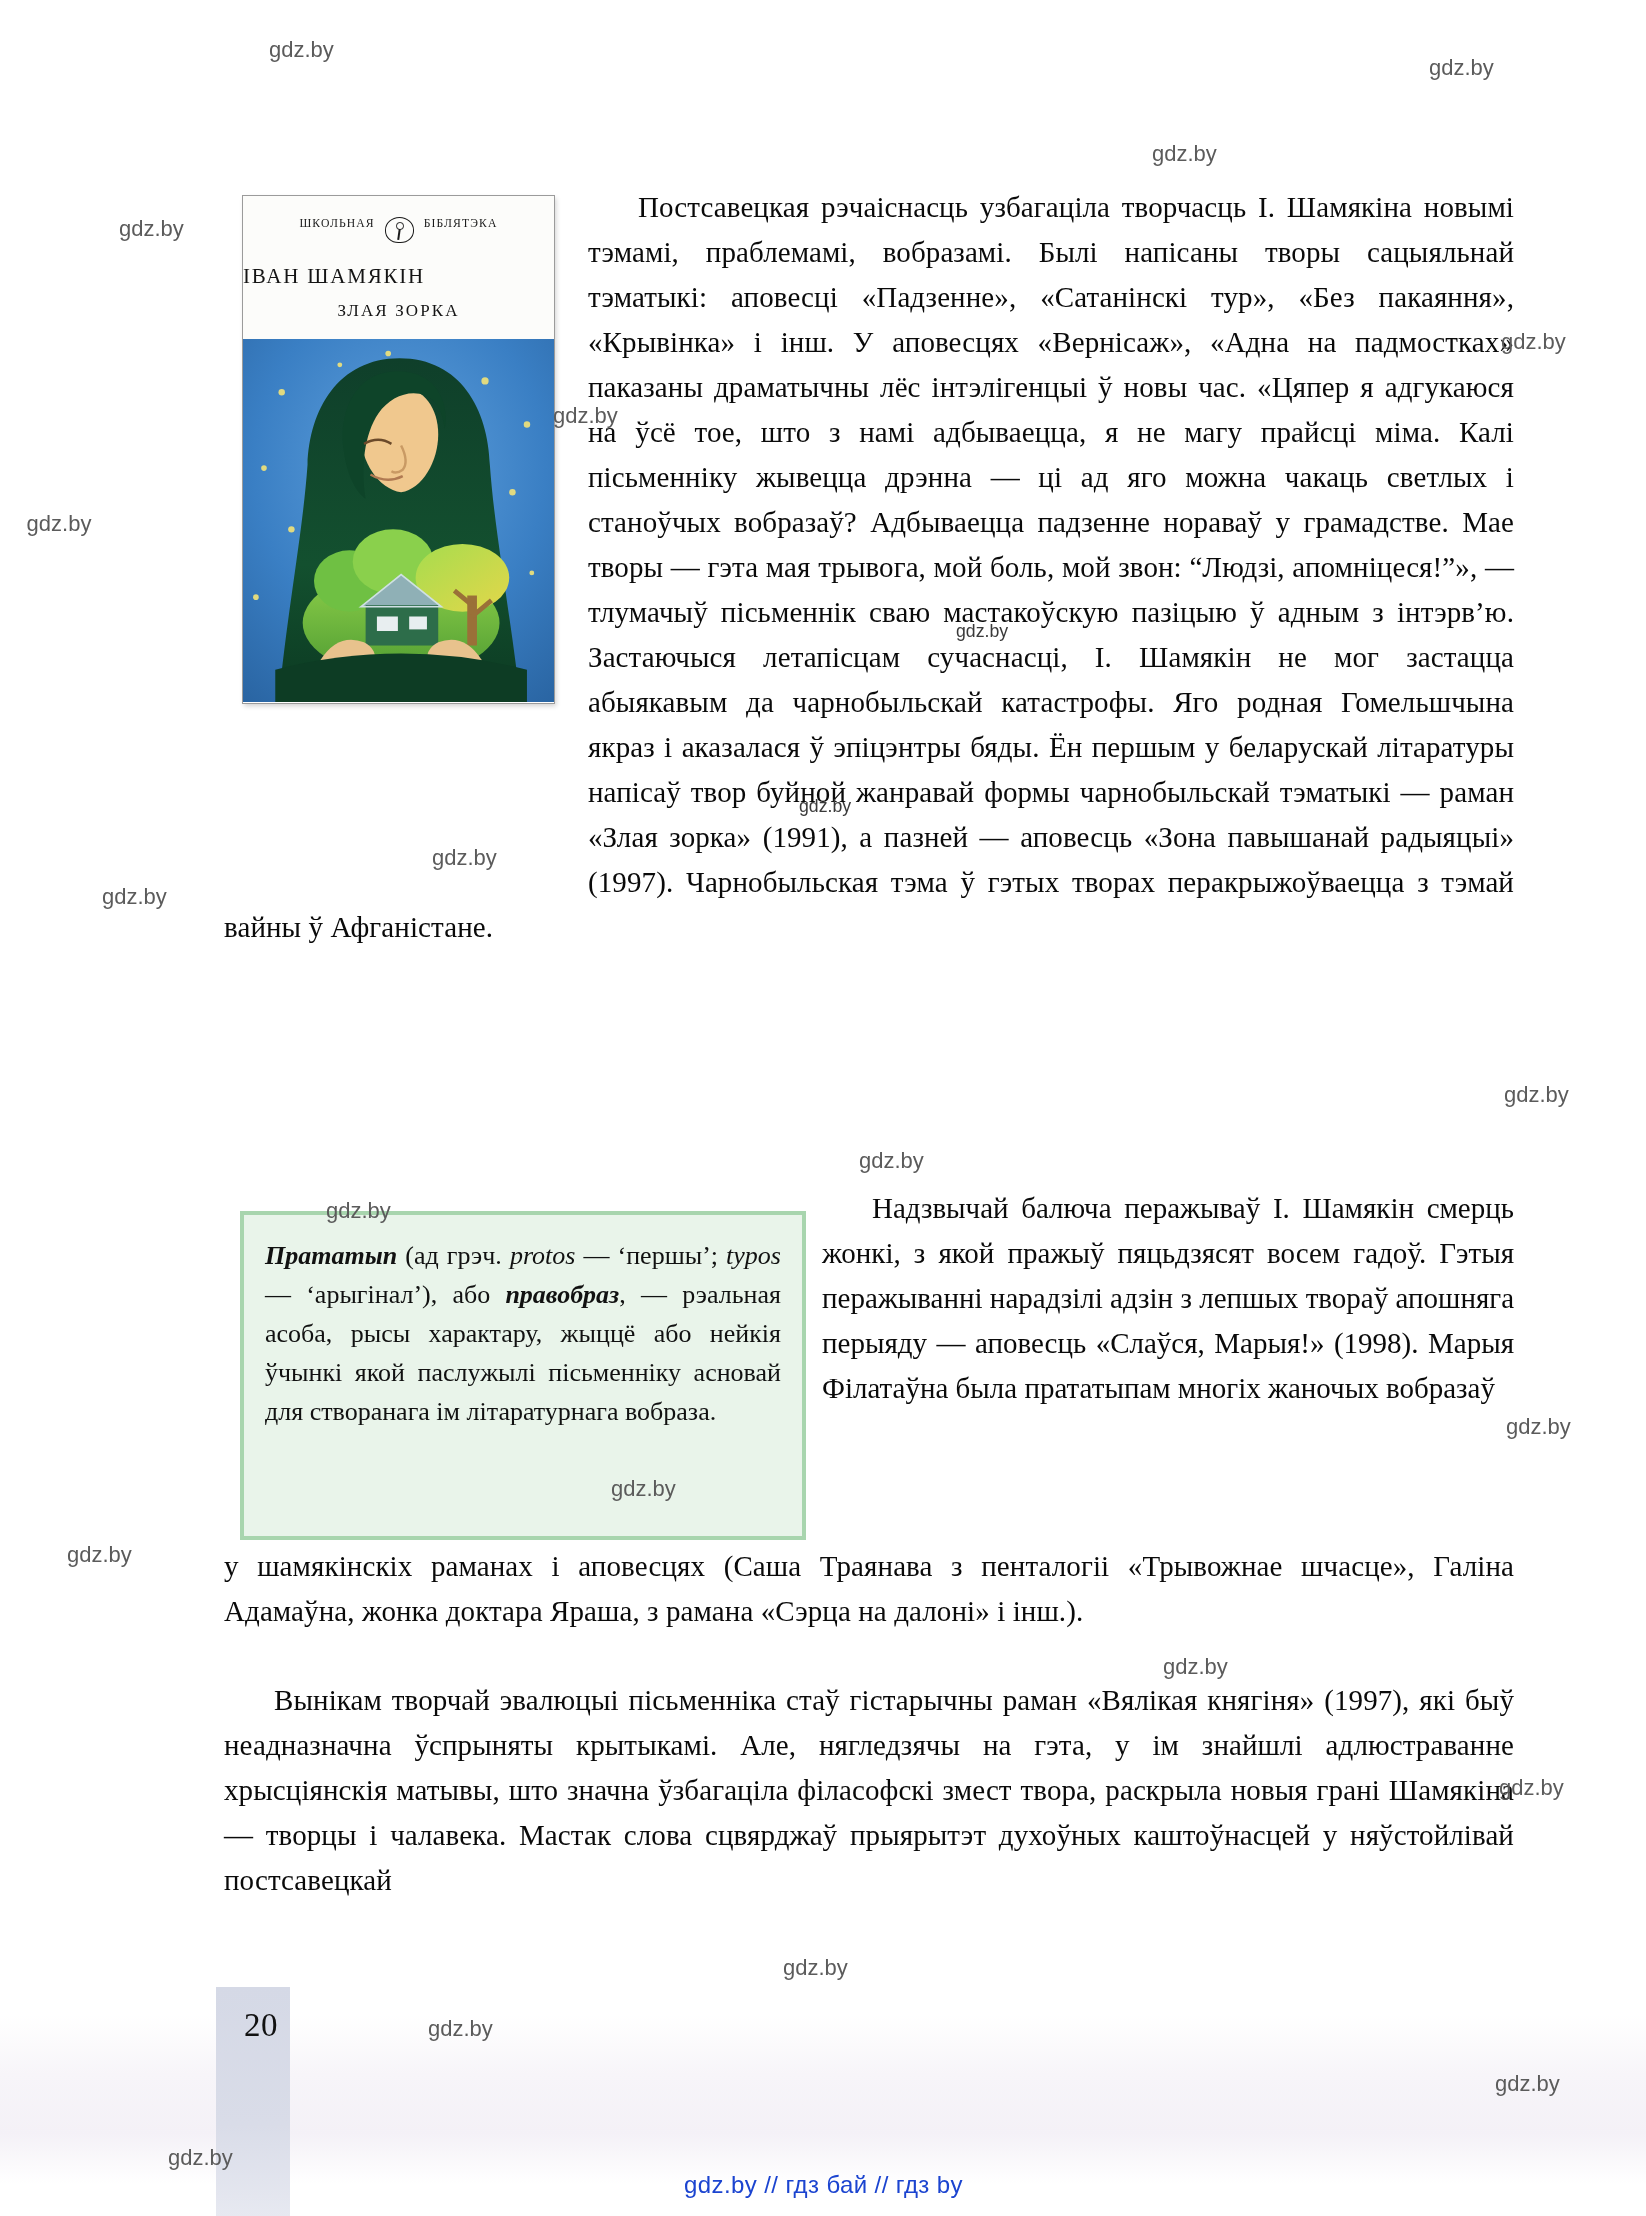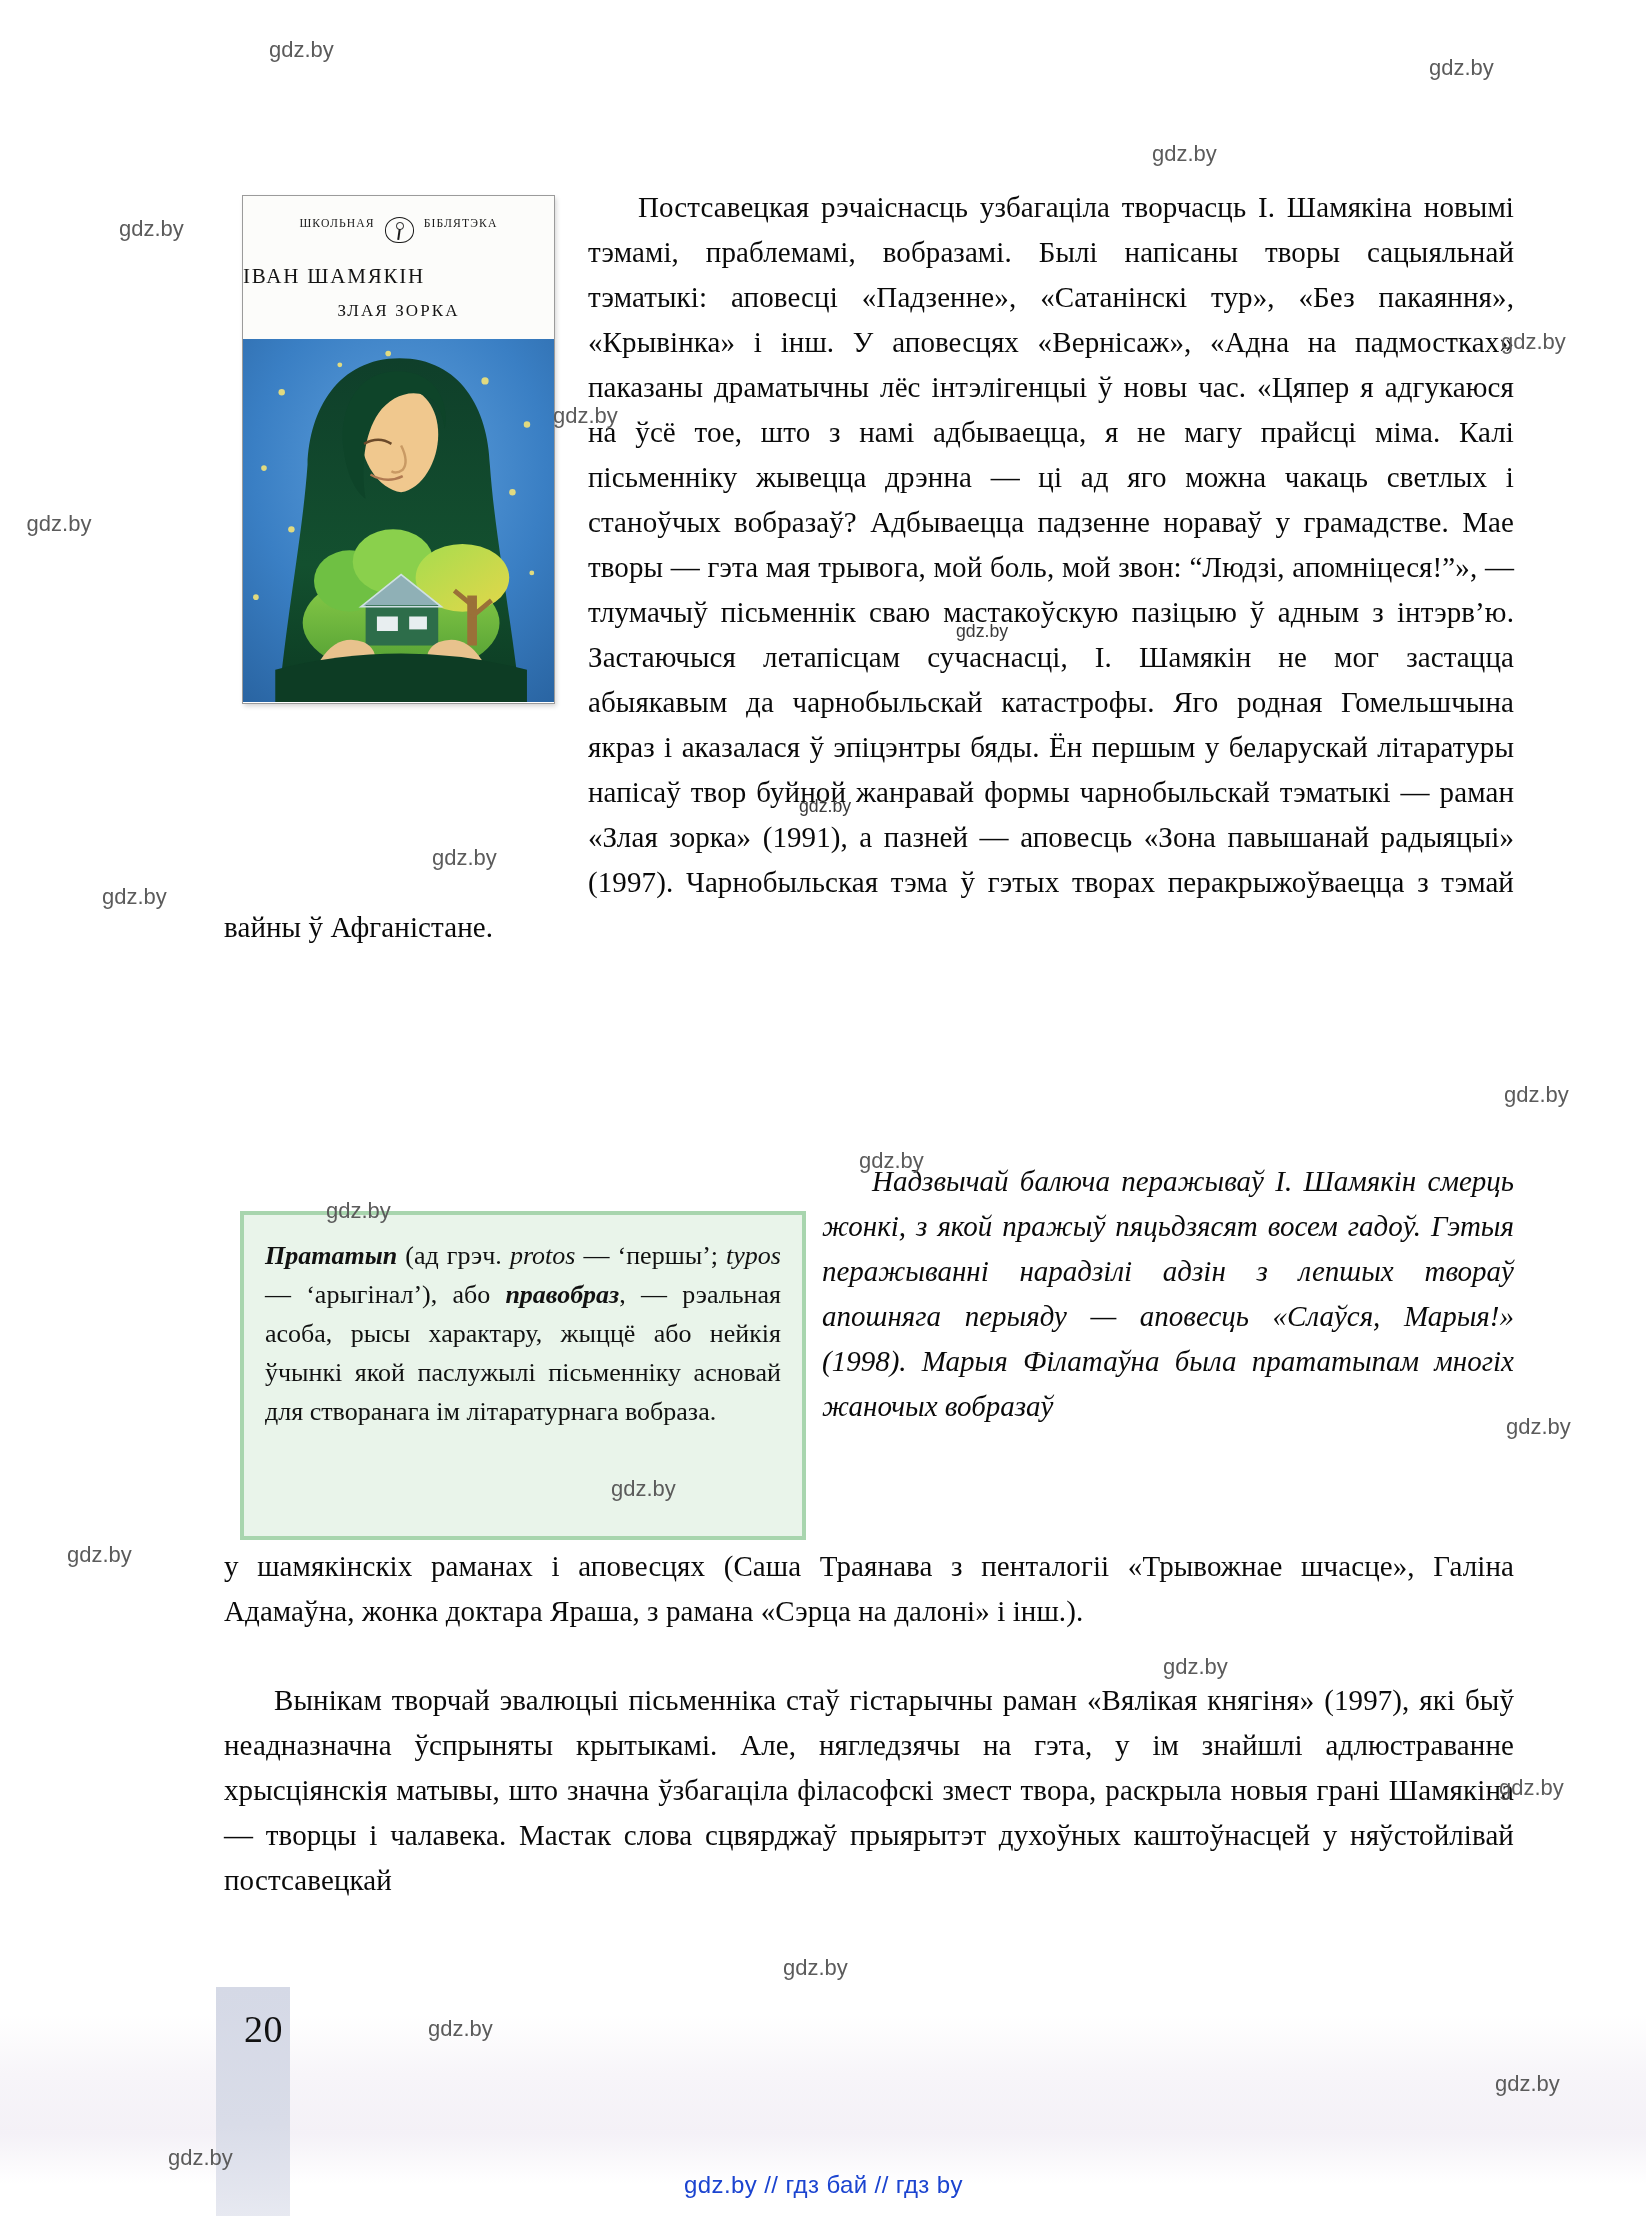--- a/index.html
+++ b/index.html
@@ -182,23 +182,22 @@
     text-align-last: left;
     color: #111;
   }
   .defbox b  { font-weight: bold; font-style: italic; }
   .defbox i  { font-style: italic; }
 
   
   .rightcol {
     position: absolute;
     left: 822px;
-    top: 1159px;
+    top: 1186px;
     width: 692px;
-    font-style: italic;
   }
   .rightcol p {
     margin: 0;
     font-size: 29px;
     line-height: 45px;
     text-align: justify;
     text-align-last: left;
     color: #0a0a0a;
   }
 
@@ -216,21 +215,21 @@
     left: 216px;
     top: 1987px;
     width: 74px;
     height: 230px;
     background: linear-gradient(180deg,#d5d9e6 0%, #d9dce8 60%, #e7e9f1 100%);
   }
   .page-number {
     position: absolute;
     left: 244px;
     top: 2007px;
-    font-size: 38px;
+    font-size: 33px;
     color: #111;
     font-family: "Liberation Serif", serif;
     letter-spacing: 0.4px;
   }
   .copyright {
     position: absolute;
     left: 0;
     top: 2059px;
     width: 1647px;
     text-align: center;

